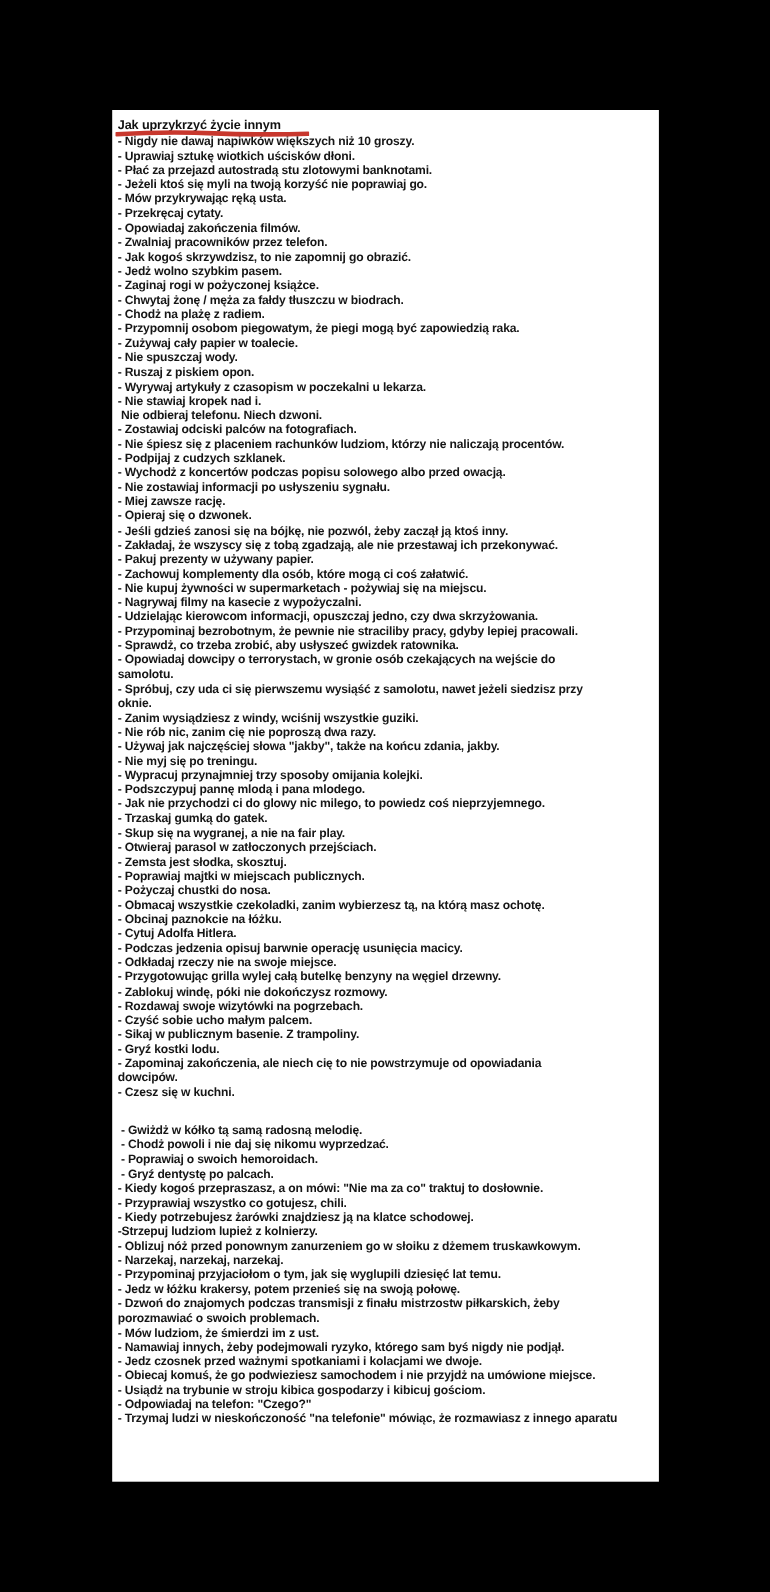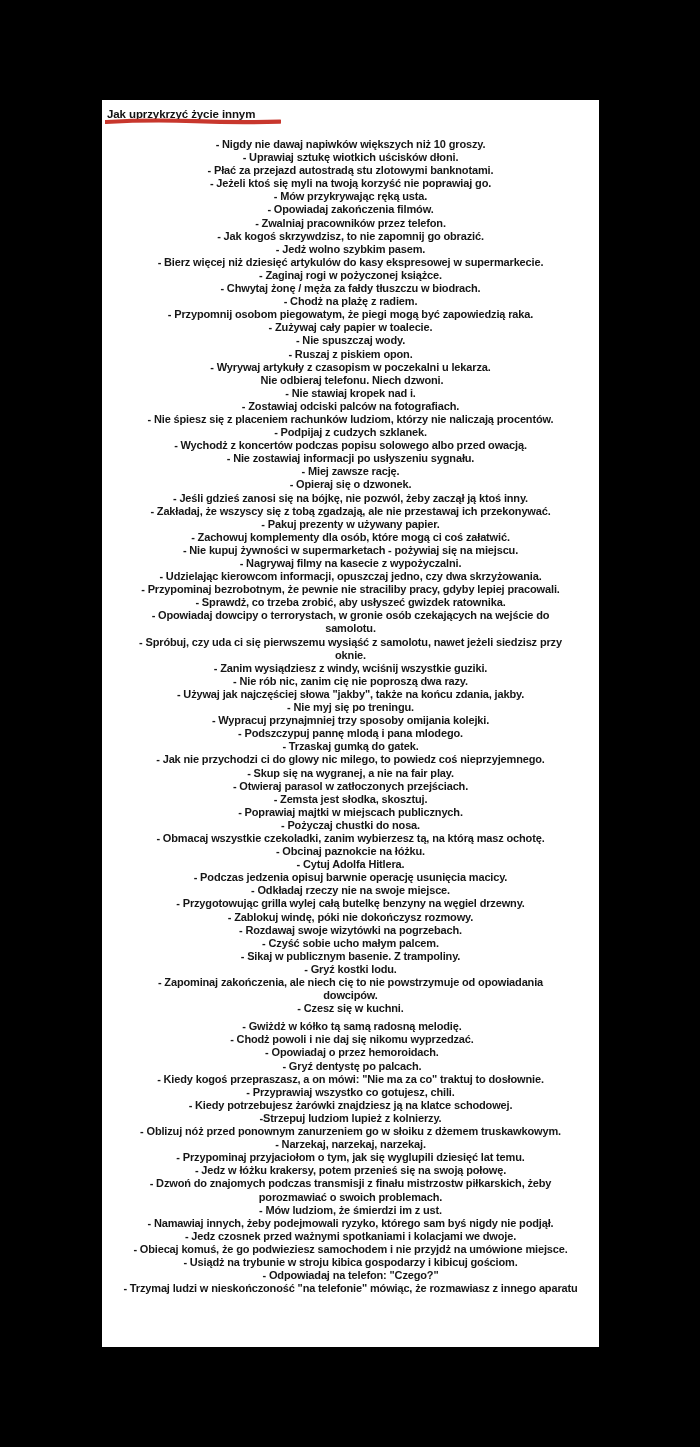--- a/index.html
+++ b/index.html
@@ -15,79 +15,79 @@
     left:102px;top:100px;
     width:497px;height:1247px;
     background:#ffffff;
     box-sizing:border-box;
     padding:4px 5px 0 5px;
     overflow:hidden;
   }
   .title-wrap{
     position:relative;
     display:inline-block;
-    margin-bottom:15px;
+    margin-bottom:0;
   }
   .title{
     font-weight:bold;
     font-size:11.5px;
     line-height:14px;
     color:#111;
     letter-spacing:-0.1px;
     white-space:pre;
   }
   .marker-underline{
     position:absolute;
     left:-2px;
     bottom:-3px;
     pointer-events:none;
   }
-  .list{margin-top:1px;text-align:center;}
+  .list{margin-top:1px;}
   .line{
     font-weight:bold;
     font-size:11px;
     line-height:13.1px;
     letter-spacing:-0.15px;
     color:#161616;
     white-space:pre-wrap;
   }
-  .line.gap{margin-top:5px;}
+  .line.gap{margin-top:22px;}
 </style>
 </head>
 <body style="background: rgb(0, 0, 0);">
 
 <div class="canvas">
   <div class="panel" style="background: rgb(255, 255, 255);">
     <div class="title-wrap">
       <span class="title">Jak uprzykrzyć życie innym</span>
       <svg class="marker-underline" width="176" height="7" viewBox="0 0 176 7">
         <path d="M1,4 Q45,1.5 90,3.2 T175,3.6" stroke="#c8372d" stroke-width="4.2" fill="none" stroke-linecap="round"></path>
       </svg>
     </div>
     <div class="list">
         <div class="line">- Nigdy nie dawaj napiwków większych niż 10 groszy.</div>
         <div class="line">- Uprawiaj sztukę wiotkich uścisków dłoni.</div>
         <div class="line">- Płać za przejazd autostradą stu zlotowymi banknotami.</div>
         <div class="line">- Jeżeli ktoś się myli na twoją korzyść nie poprawiaj go.</div>
         <div class="line">- Mów przykrywając ręką usta.</div>
+        <div class="line">- Przekręcaj cytaty.</div>
         <div class="line">- Opowiadaj zakończenia filmów.</div>
         <div class="line">- Zwalniaj pracowników przez telefon.</div>
         <div class="line">- Jak kogoś skrzywdzisz, to nie zapomnij go obrazić.</div>
         <div class="line">- Jedż wolno szybkim pasem.</div>
-        <div class="line">- Bierz więcej niż dziesięć artykulów do kasy ekspresowej w supermarkecie.</div>
         <div class="line">- Zaginaj rogi w pożyczonej książce.</div>
         <div class="line">- Chwytaj żonę / męża za fałdy tłuszczu w biodrach.</div>
         <div class="line">- Chodż na plażę z radiem.</div>
         <div class="line">- Przypomnij osobom piegowatym, że piegi mogą być zapowiedzią raka.</div>
         <div class="line">- Zużywaj cały papier w toalecie.</div>
         <div class="line">- Nie spuszczaj wody.</div>
         <div class="line">- Ruszaj z piskiem opon.</div>
         <div class="line">- Wyrywaj artykuły z czasopism w poczekalni u lekarza.</div>
+        <div class="line">- Nie stawiaj kropek nad i.</div>
         <div class="line"> Nie odbieraj telefonu. Niech dzwoni.</div>
-        <div class="line">- Nie stawiaj kropek nad i.</div>
         <div class="line">- Zostawiaj odciski palców na fotografiach.</div>
         <div class="line">- Nie śpiesz się z placeniem rachunków ludziom, którzy nie naliczają procentów.</div>
         <div class="line">- Podpijaj z cudzych szklanek.</div>
         <div class="line">- Wychodż z koncertów podczas popisu solowego albo przed owacją.</div>
         <div class="line">- Nie zostawiaj informacji po usłyszeniu sygnału.</div>
         <div class="line">- Miej zawsze rację.</div>
         <div class="line">- Opieraj się o dzwonek.</div>
         <div class="line">- Jeśli gdzieś zanosi się na bójkę, nie pozwól, żeby zaczął ją ktoś inny.</div>
         <div class="line">- Zakładaj, że wszyscy się z tobą zgadzają, ale nie przestawaj ich przekonywać.</div>
         <div class="line">- Pakuj prezenty w używany papier.</div>
@@ -100,22 +100,22 @@
         <div class="line">- Opowiadaj dowcipy o terrorystach, w gronie osób czekających na wejście do
 samolotu.</div>
         <div class="line">- Spróbuj, czy uda ci się pierwszemu wysiąść z samolotu, nawet jeżeli siedzisz przy
 oknie.</div>
         <div class="line">- Zanim wysiądziesz z windy, wciśnij wszystkie guziki.</div>
         <div class="line">- Nie rób nic, zanim cię nie poproszą dwa razy.</div>
         <div class="line">- Używaj jak najczęściej słowa "jakby", także na końcu zdania, jakby.</div>
         <div class="line">- Nie myj się po treningu.</div>
         <div class="line">- Wypracuj przynajmniej trzy sposoby omijania kolejki.</div>
         <div class="line">- Podszczypuj pannę mlodą i pana mlodego.</div>
+        <div class="line">- Jak nie przychodzi ci do glowy nic milego, to powiedz coś nieprzyjemnego.</div>
         <div class="line">- Trzaskaj gumką do gatek.</div>
-        <div class="line">- Jak nie przychodzi ci do glowy nic milego, to powiedz coś nieprzyjemnego.</div>
         <div class="line">- Skup się na wygranej, a nie na fair play.</div>
         <div class="line">- Otwieraj parasol w zatłoczonych przejściach.</div>
         <div class="line">- Zemsta jest słodka, skosztuj.</div>
         <div class="line">- Poprawiaj majtki w miejscach publicznych.</div>
         <div class="line">- Pożyczaj chustki do nosa.</div>
         <div class="line">- Obmacaj wszystkie czekoladki, zanim wybierzesz tą, na którą masz ochotę.</div>
         <div class="line">- Obcinaj paznokcie na łóżku.</div>
         <div class="line">- Cytuj Adolfa Hitlera.</div>
         <div class="line">- Podczas jedzenia opisuj barwnie operację usunięcia macicy.</div>
         <div class="line">- Odkładaj rzeczy nie na swoje miejsce.</div>
@@ -123,21 +123,21 @@
         <div class="line">- Zablokuj windę, póki nie dokończysz rozmowy.</div>
         <div class="line">- Rozdawaj swoje wizytówki na pogrzebach.</div>
         <div class="line">- Czyść sobie ucho małym palcem.</div>
         <div class="line">- Sikaj w publicznym basenie. Z trampoliny.</div>
         <div class="line">- Gryź kostki lodu.</div>
         <div class="line">- Zapominaj zakończenia, ale niech cię to nie powstrzymuje od opowiadania
 dowcipów.</div>
         <div class="line">- Czesz się w kuchni.</div>
         <div class="line gap"> - Gwiżdż w kółko tą samą radosną melodię.</div>
         <div class="line"> - Chodż powoli i nie daj się nikomu wyprzedzać.</div>
-        <div class="line"> - Opowiadaj o przez hemoroidach.</div>
+        <div class="line"> - Poprawiaj o swoich hemoroidach.</div>
         <div class="line"> - Gryź dentystę po palcach.</div>
         <div class="line">- Kiedy kogoś przepraszasz, a on mówi: "Nie ma za co" traktuj to dosłownie.</div>
         <div class="line">- Przyprawiaj wszystko co gotujesz, chili.</div>
         <div class="line">- Kiedy potrzebujesz żarówki znajdziesz ją na klatce schodowej.</div>
         <div class="line">-Strzepuj ludziom lupież z kolnierzy.</div>
         <div class="line">- Oblizuj nóż przed ponownym zanurzeniem go w słoiku z dżemem truskawkowym.</div>
         <div class="line">- Narzekaj, narzekaj, narzekaj.</div>
         <div class="line">- Przypominaj przyjaciołom o tym, jak się wyglupili dziesięć lat temu.</div>
         <div class="line">- Jedz w łóżku krakersy, potem przenieś się na swoją połowę.</div>
         <div class="line">- Dzwoń do znajomych podczas transmisji z finału mistrzostw piłkarskich, żeby

